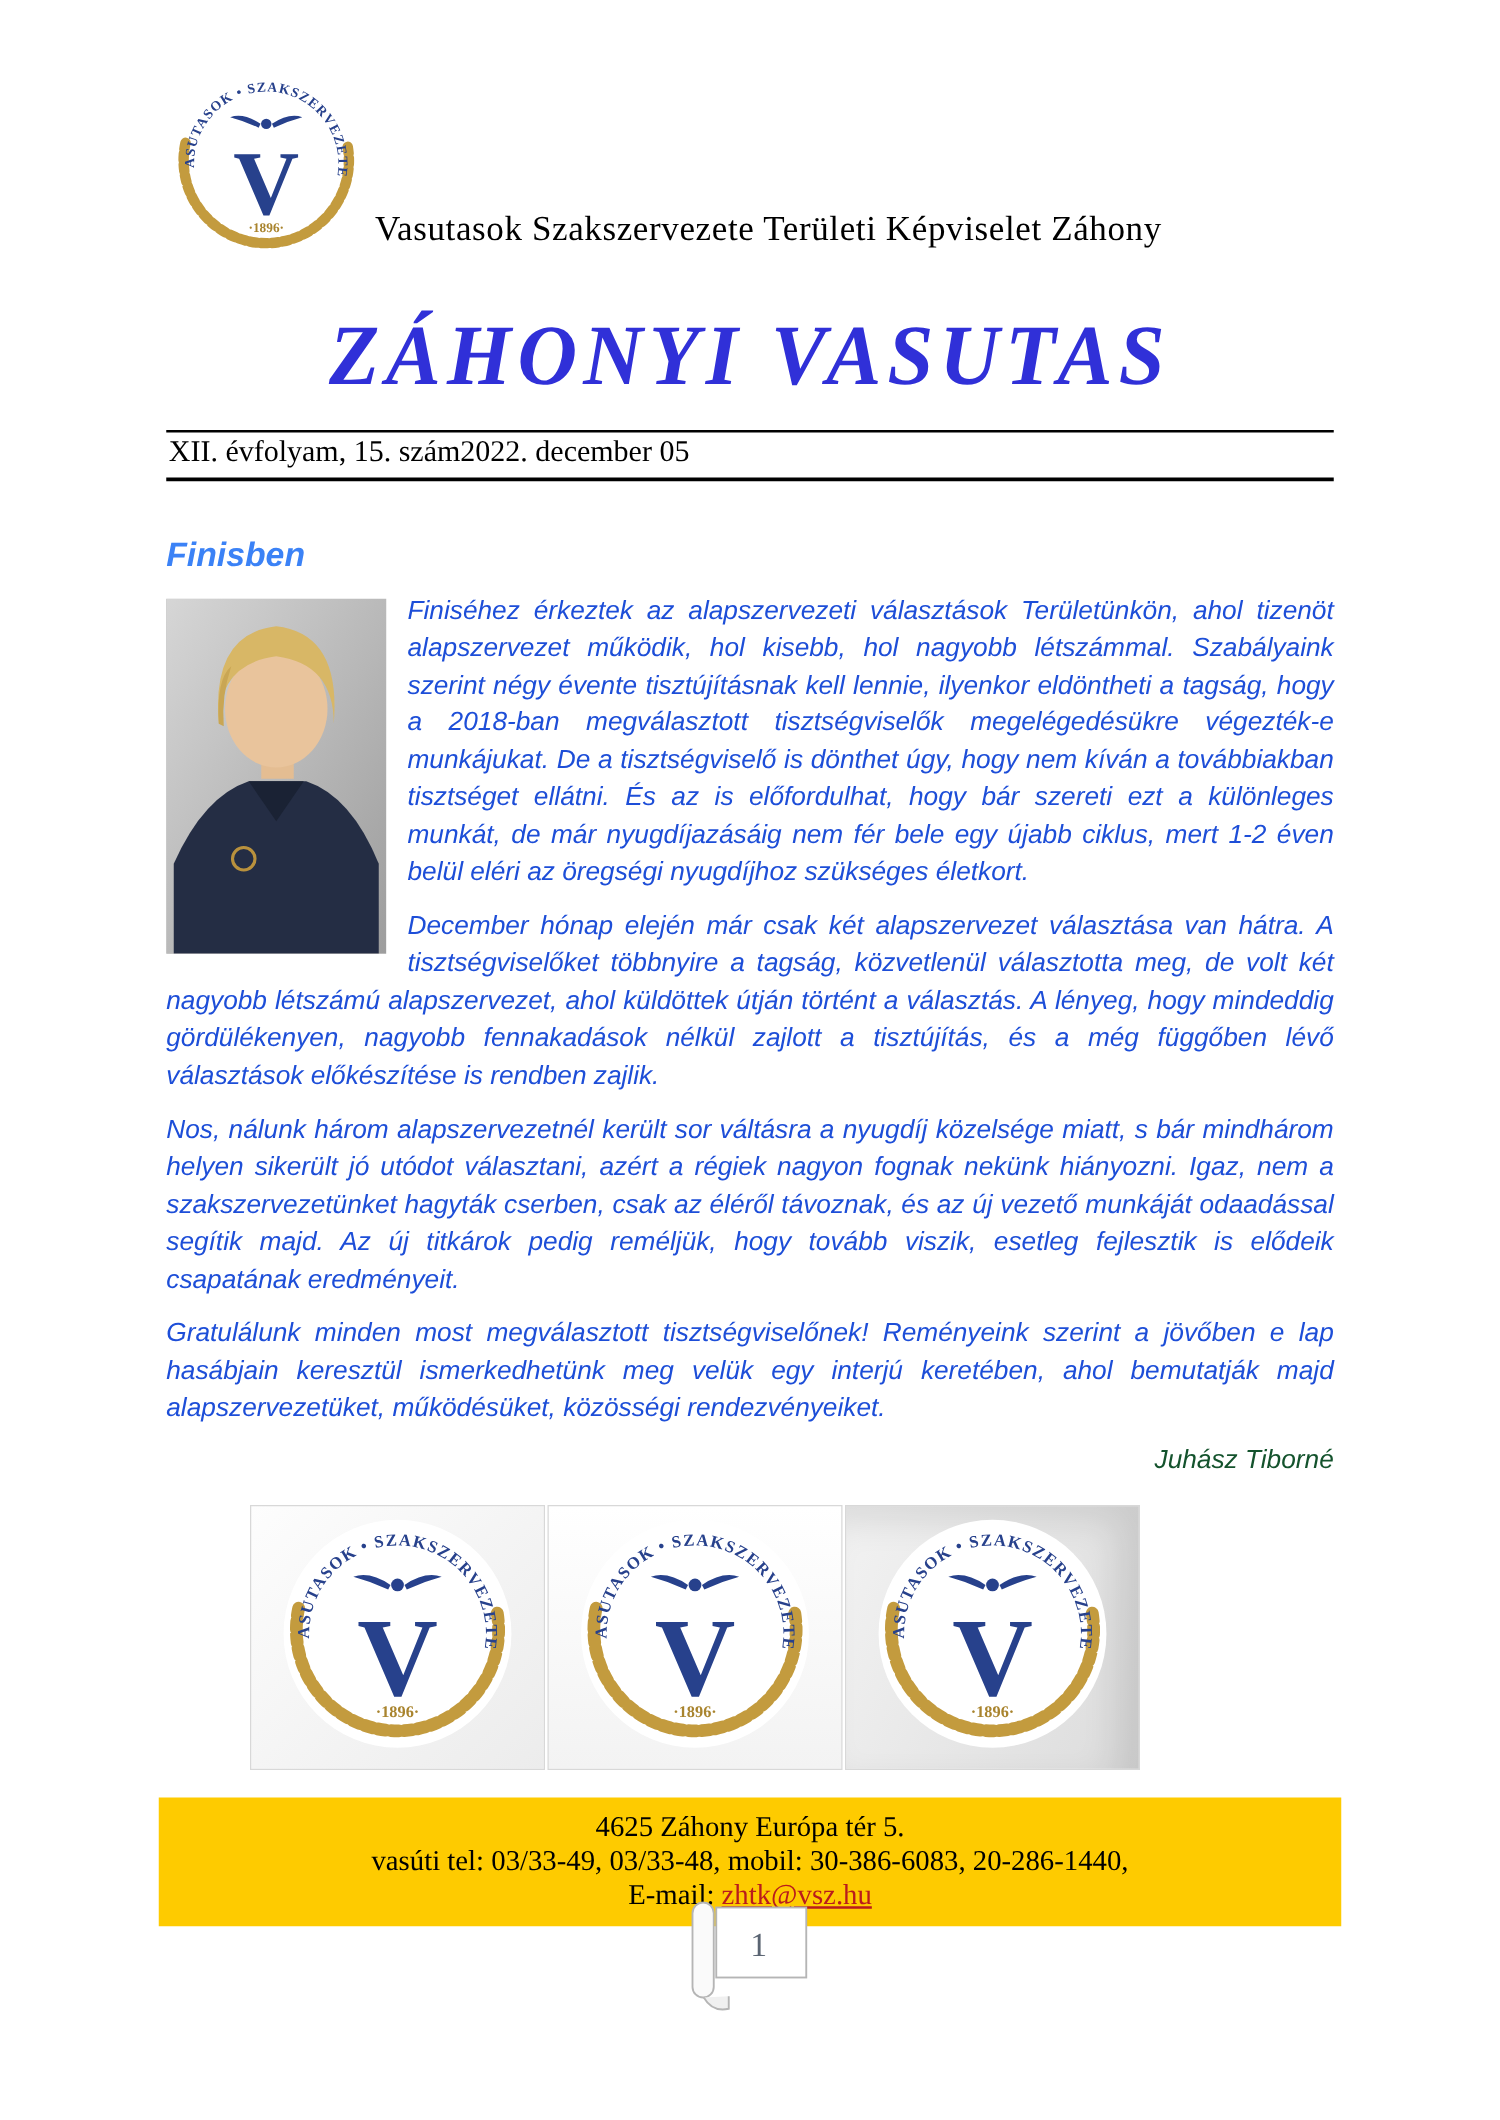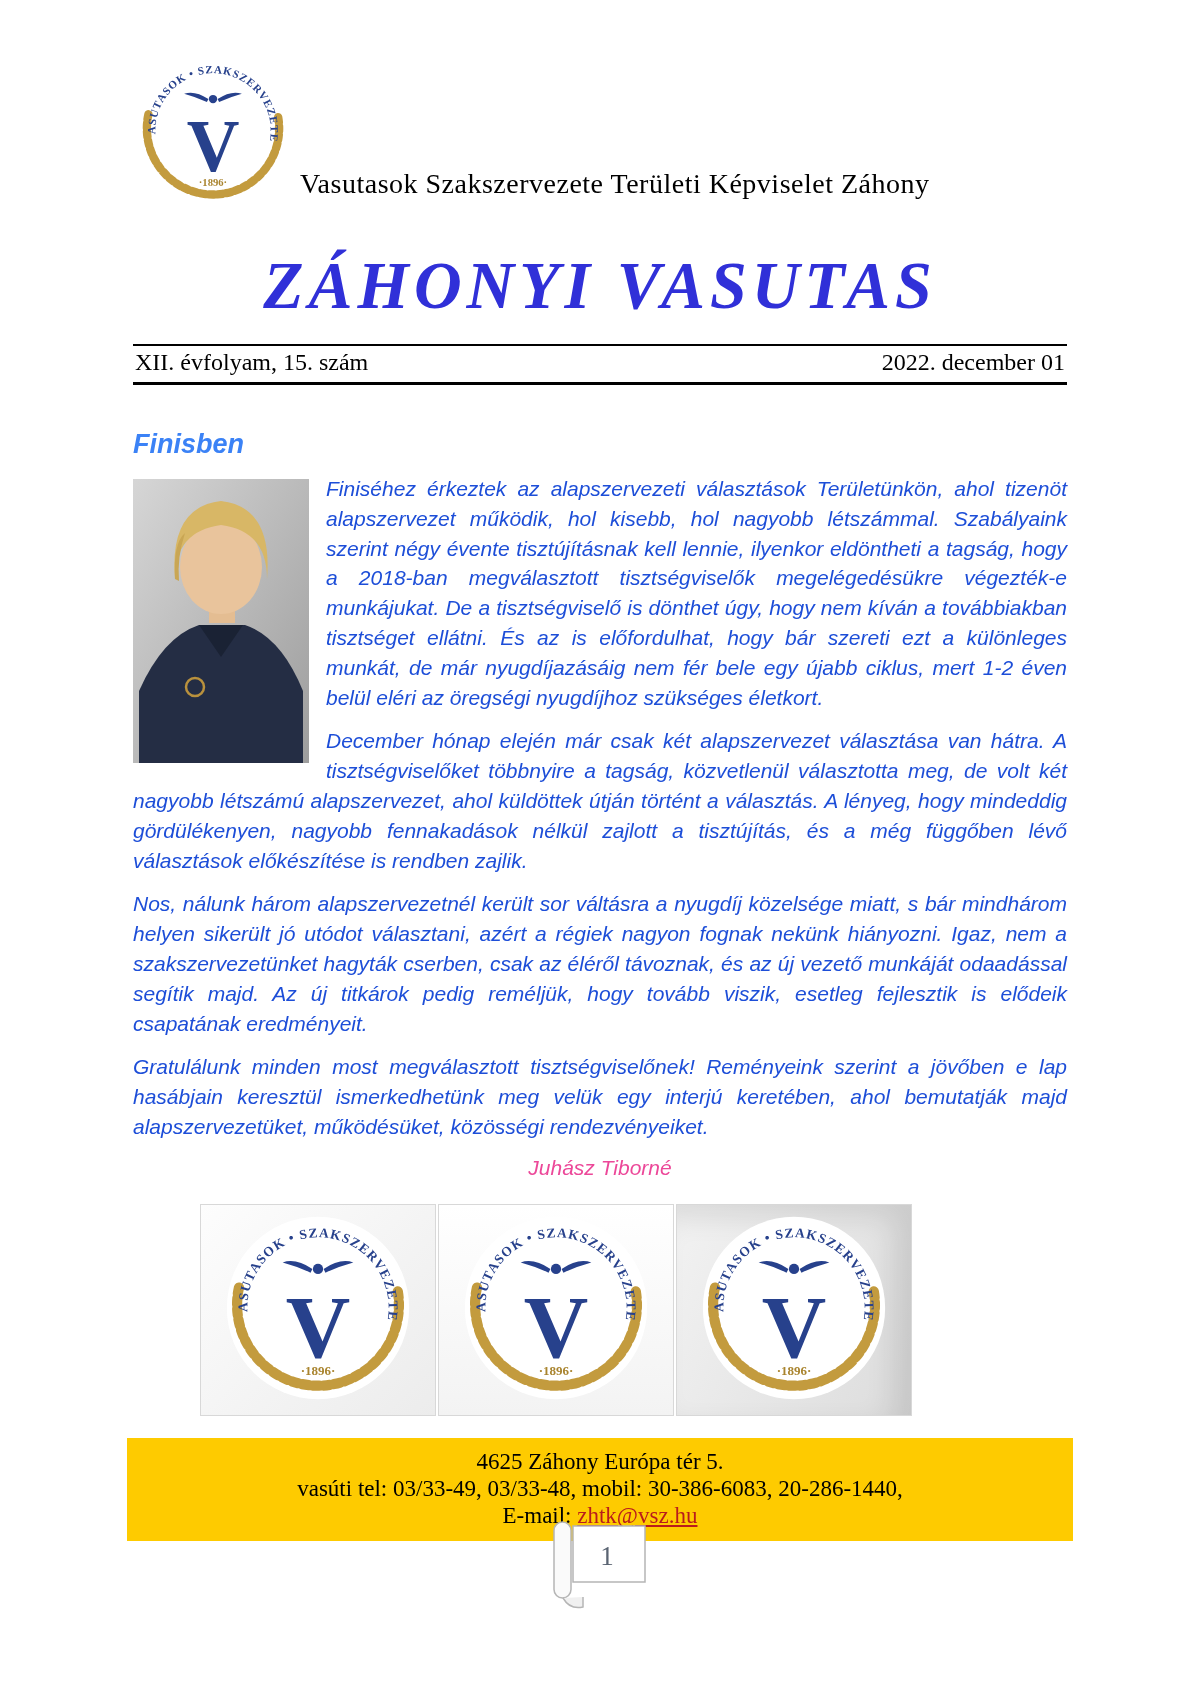--- a/index.html
+++ b/index.html
@@ -20,21 +20,21 @@
   }
   .title-block { margin: 20px 133px 16px; text-align: center; }
   .newsletter-title {
     font-family: "Liberation Serif", serif; font-style: italic; font-weight: bold;
     font-size: 66px; line-height: 86px; color: #3030d8; letter-spacing: 5px;
     margin: 0; transform: scaleY(1.04); white-space: nowrap;
   }
   .rule-thin  { height: 2px; background: #000; margin: 3px 133px 0; }
   .rule-thick { height: 3px; background: #000; margin: 0 133px; }
   .issue-row {
-    display: flex; justify-content: space-between; align-items: baseline;
+    display: flex; align-items: baseline;
     margin: 0 133px; padding: 3px 2px 6px; font-size: 24px;
   }
 
   
   .article { margin: 0 133px; }
   .article-heading {
     font-family: "Liberation Sans", sans-serif; font-style: italic; font-weight: bold;
     font-size: 27px; color: #3b82f6; margin: 44px 0 14px;
   }
   .article-body {
@@ -42,21 +42,21 @@
     font-size: 21px; line-height: 29.8px; text-align: justify; color: #1d4ed8;
   }
   .article-body p { margin: 0 0 14px; }
   .photo-frame {
     float: left; width: 176px; height: 284px; margin: 5px 17px 4px 0;
     background: #bfbfbf; overflow: hidden;
   }
   .photo-frame svg { display: block; width: 176px; height: 284px; }
   .signature {
     font-family: "Liberation Sans", sans-serif; font-style: italic;
-    font-size: 21px; text-align: center; margin-top: 8px; color: #ec4899;
+    font-size: 21px; text-align: right; margin-top: 8px; color: #14532d;
   }
 
   
   .flags {
     margin: 24px 0 0 200px; width: 712px; height: 212px;
     display: flex; gap: 2px;
   }
   .flag {
     width: 236px; height: 212px; display: flex; align-items: center; justify-content: center;
     border: 1px solid #d8d8d8;
@@ -106,21 +106,21 @@
     <div class="org-line">Vasutasok Szakszervezete Területi Képviselet Záhony</div>
   </header>
 
   <div class="title-block">
     <h1 class="newsletter-title">ZÁHONYI VASUTAS</h1>
   </div>
 
   <div class="rule-thin"></div>
   <div class="issue-row">
     <span>XII. évfolyam, 15. szám</span>
-    <span>2022. december 01</span>
+    <span>2022. december 05</span>
   </div>
   <div class="rule-thick"></div>
 
   <section class="article">
     <h2 class="article-heading">Finisben</h2>
 
     <div class="article-body">
       <div class="photo-frame">
         <svg viewBox="0 0 176 284">
           <defs>

